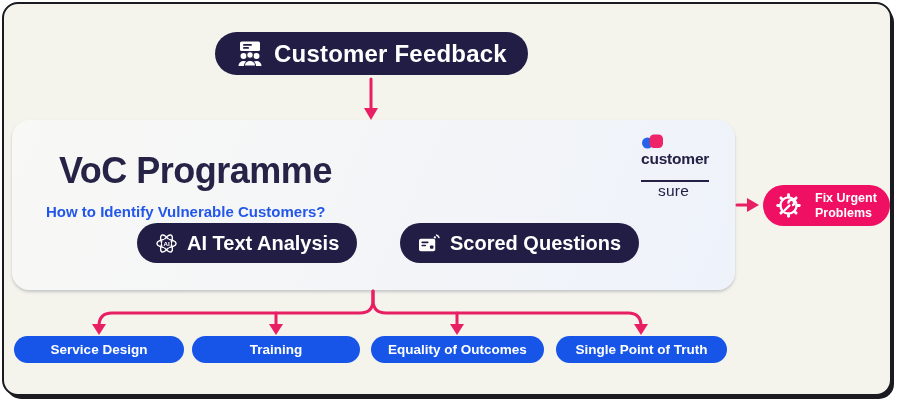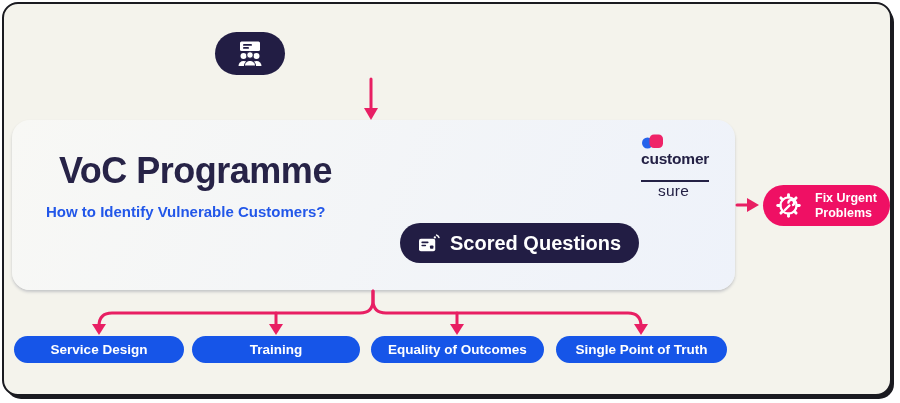--- a/index.html
+++ b/index.html
@@ -54,35 +54,46 @@
       <rect x="4" y="0.5" width="20" height="9.5" rx="1.5" fill="#ffffff"></rect>
       <rect x="7" y="3" width="9" height="1.8" rx="0.9" fill="#221d44"></rect>
       <rect x="7" y="6" width="6" height="1.8" rx="0.9" fill="#221d44"></rect>
       <circle cx="7.5" cy="15" r="3" fill="#ffffff"></circle>
       <circle cx="20.5" cy="15" r="3" fill="#ffffff"></circle>
       <path d="M2.5 25 a5 5 0 0 1 10 0 z" fill="#ffffff"></path>
       <path d="M15.5 25 a5 5 0 0 1 10 0 z" fill="#ffffff"></path>
       <circle cx="14" cy="14" r="3.3" fill="#ffffff" stroke="#221d44" stroke-width="1"></circle>
       <path d="M8.4 25 a5.6 5.6 0 0 1 11.2 0 z" fill="#ffffff" stroke="#221d44" stroke-width="1"></path>
     </svg>
+    <span>Customer Feedback</span>
   </div>
 
   <div class="card">
     <h1>VoC Programme</h1>
     <div class="subtitle">How to Identify Vulnerable Customers?</div>
 
     <div class="logo">
       <svg class="icon" width="22" height="15" viewBox="0 0 22 15">
         <circle cx="5.5" cy="9" r="5.5" fill="#2563eb"></circle>
         <rect x="7.5" y="0.5" width="13.5" height="13.5" rx="4.5" fill="#ef2368"></rect>
       </svg>
       <span class="logo-top">customer</span>
       <div class="logo-bottom">sure</div>
     </div>
 
+    <div class="pill dark method method-1">
+      <svg class="icon" width="23" height="23" viewBox="0 0 24 24">
+        <ellipse cx="12" cy="12" rx="10" ry="4.2" fill="none" stroke="#ffffff" stroke-width="1.5"></ellipse>
+        <ellipse cx="12" cy="12" rx="10" ry="4.2" fill="none" stroke="#ffffff" stroke-width="1.5" transform="rotate(60 12 12)"></ellipse>
+        <ellipse cx="12" cy="12" rx="10" ry="4.2" fill="none" stroke="#ffffff" stroke-width="1.5" transform="rotate(120 12 12)"></ellipse>
+        <circle cx="12" cy="12" r="4.8" fill="#221d44"></circle>
+        <text x="12" y="14.4" font-size="6.5" font-weight="bold" fill="#ffffff" text-anchor="middle" font-family="Liberation Sans, sans-serif">AI</text>
+      </svg>
+      <span>AI Text Analysis</span>
+    </div>
 
     <div class="pill dark method method-2">
       <svg class="icon" width="23" height="21" viewBox="0 0 24 22">
         <rect x="1" y="6" width="17" height="13" rx="2" fill="#ffffff"></rect>
         <rect x="3.5" y="9" width="7.5" height="1.7" rx="0.85" fill="#221d44"></rect>
         <rect x="3.5" y="12.2" width="5" height="1.7" rx="0.85" fill="#221d44"></rect>
         <rect x="12.5" y="13" width="3.6" height="3.6" rx="0.8" fill="#221d44"></rect>
         <circle cx="17.6" cy="4.6" r="1.2" fill="#ffffff"></circle>
         <path d="M19.4 2.2 a5 5 0 0 1 2.5 2.5" stroke="#ffffff" stroke-width="1.6" fill="none" stroke-linecap="round"></path>
       </svg>

